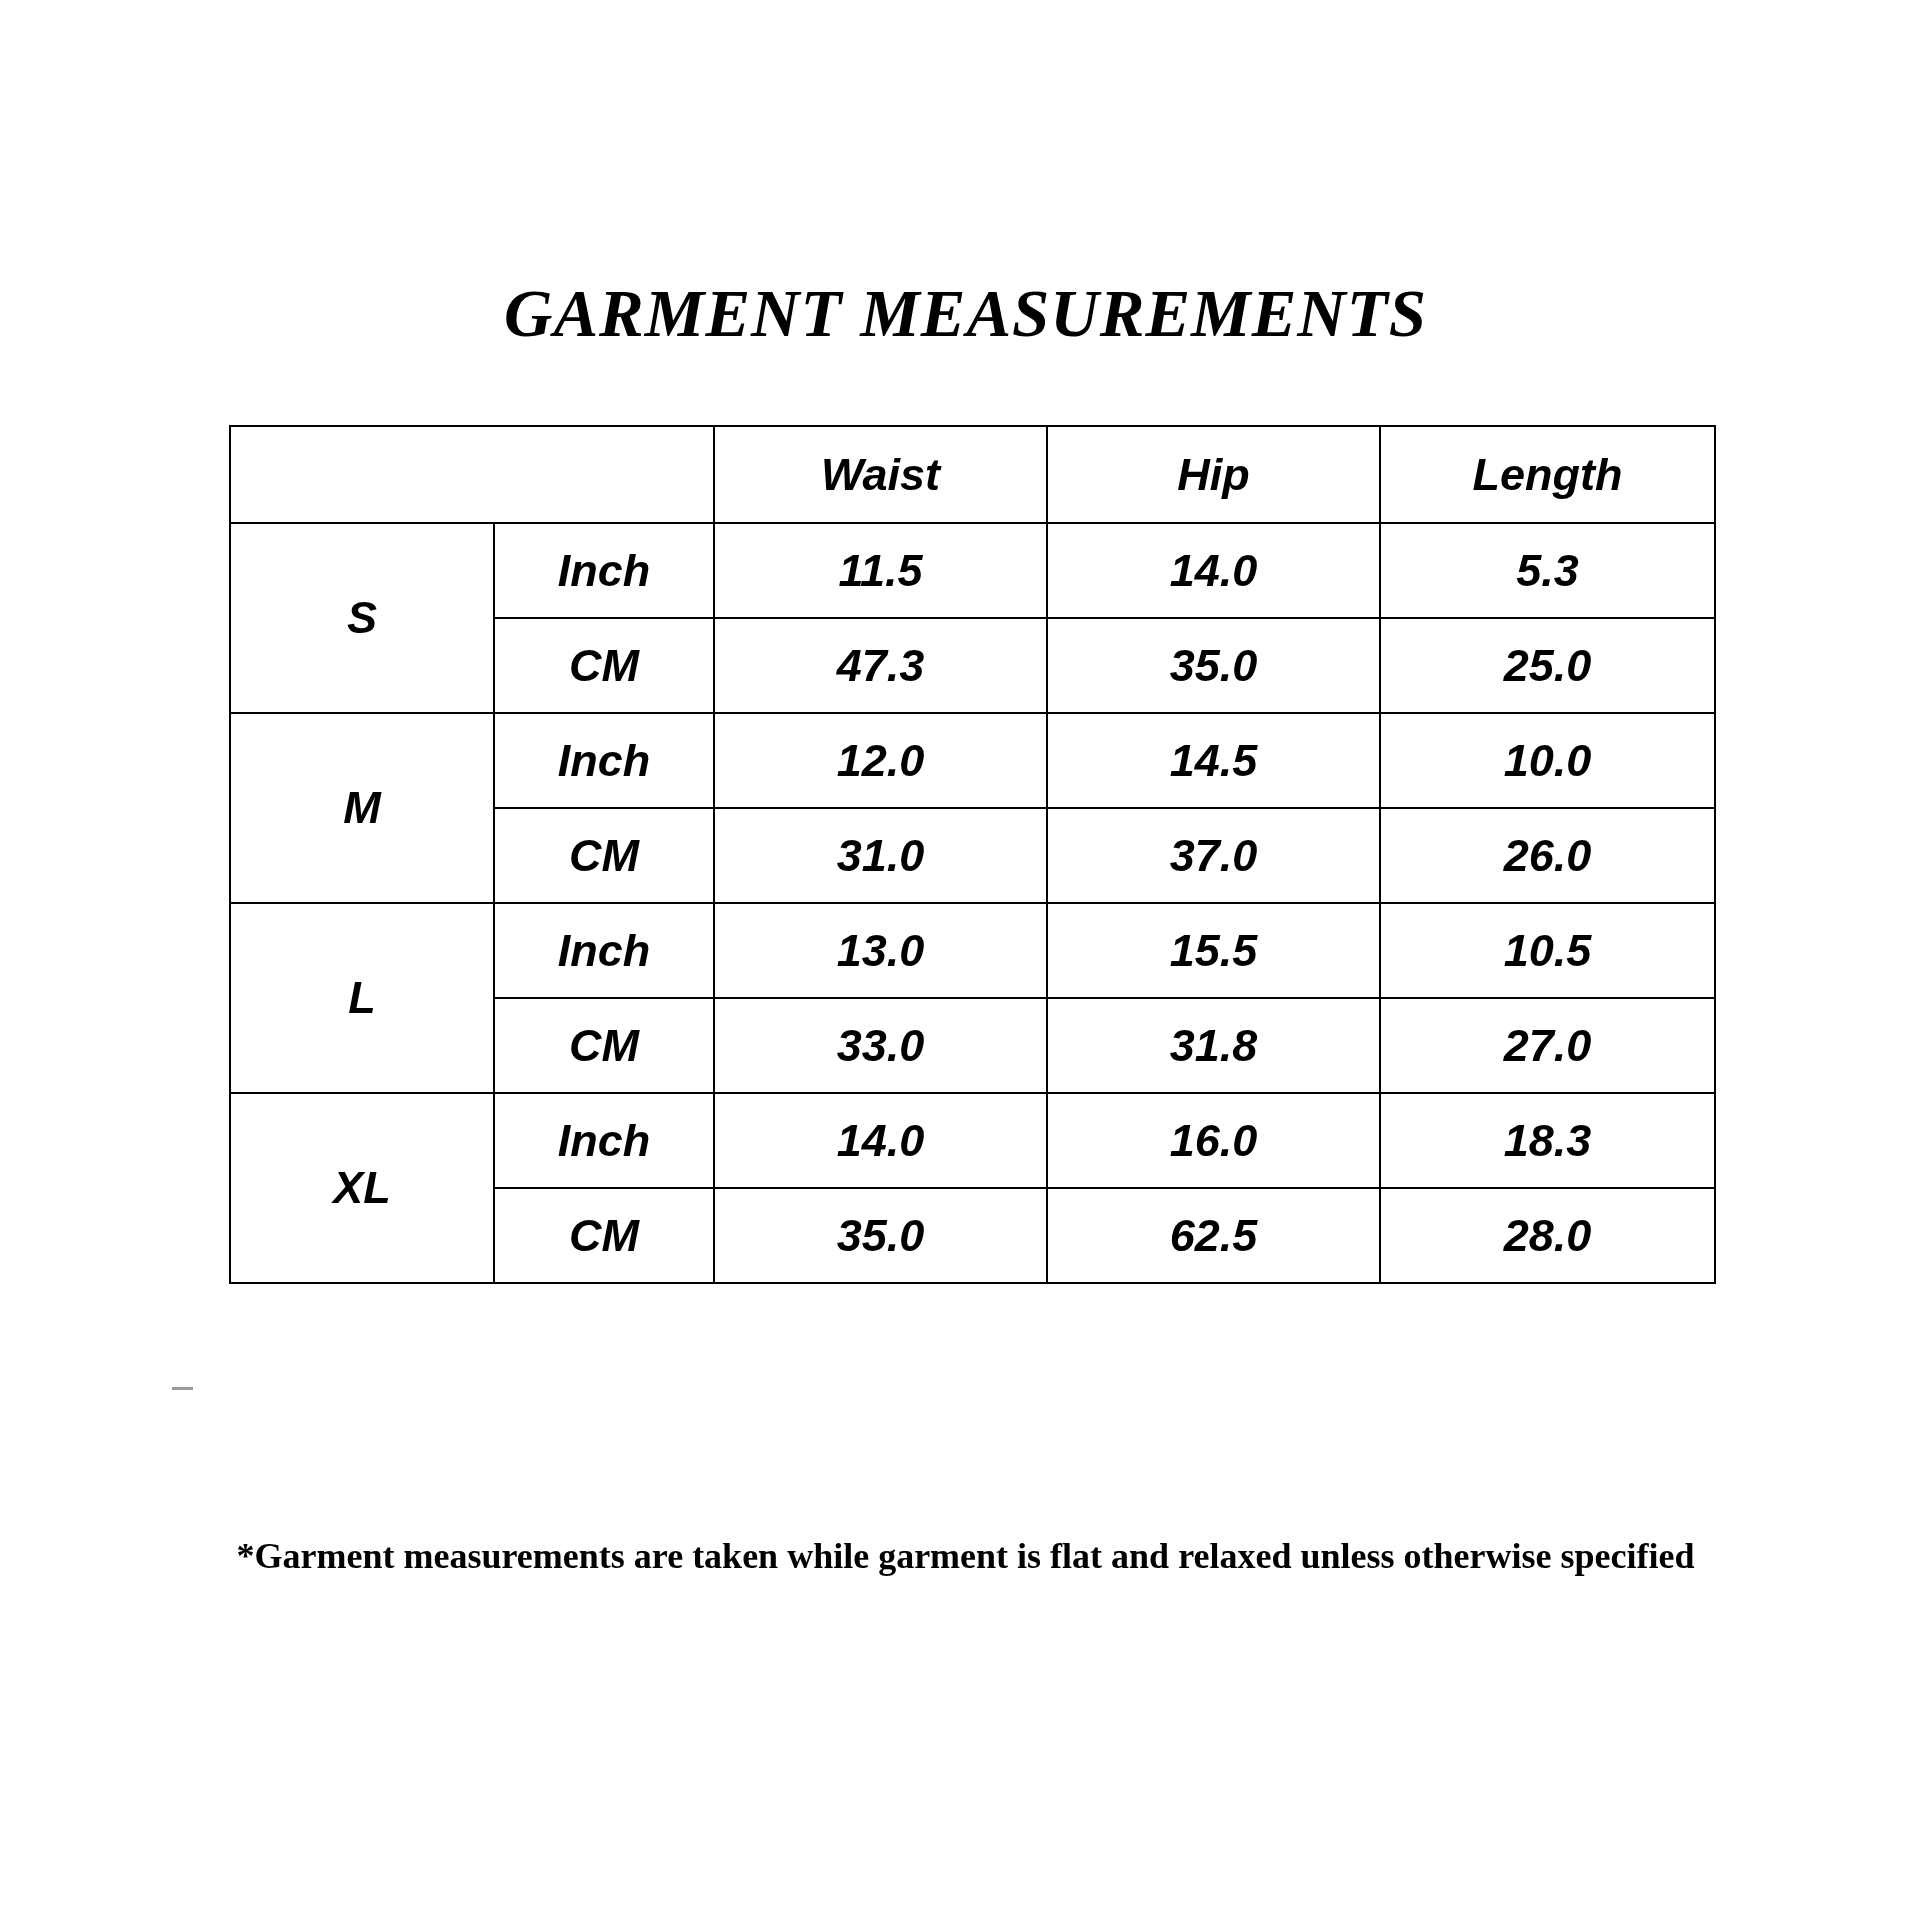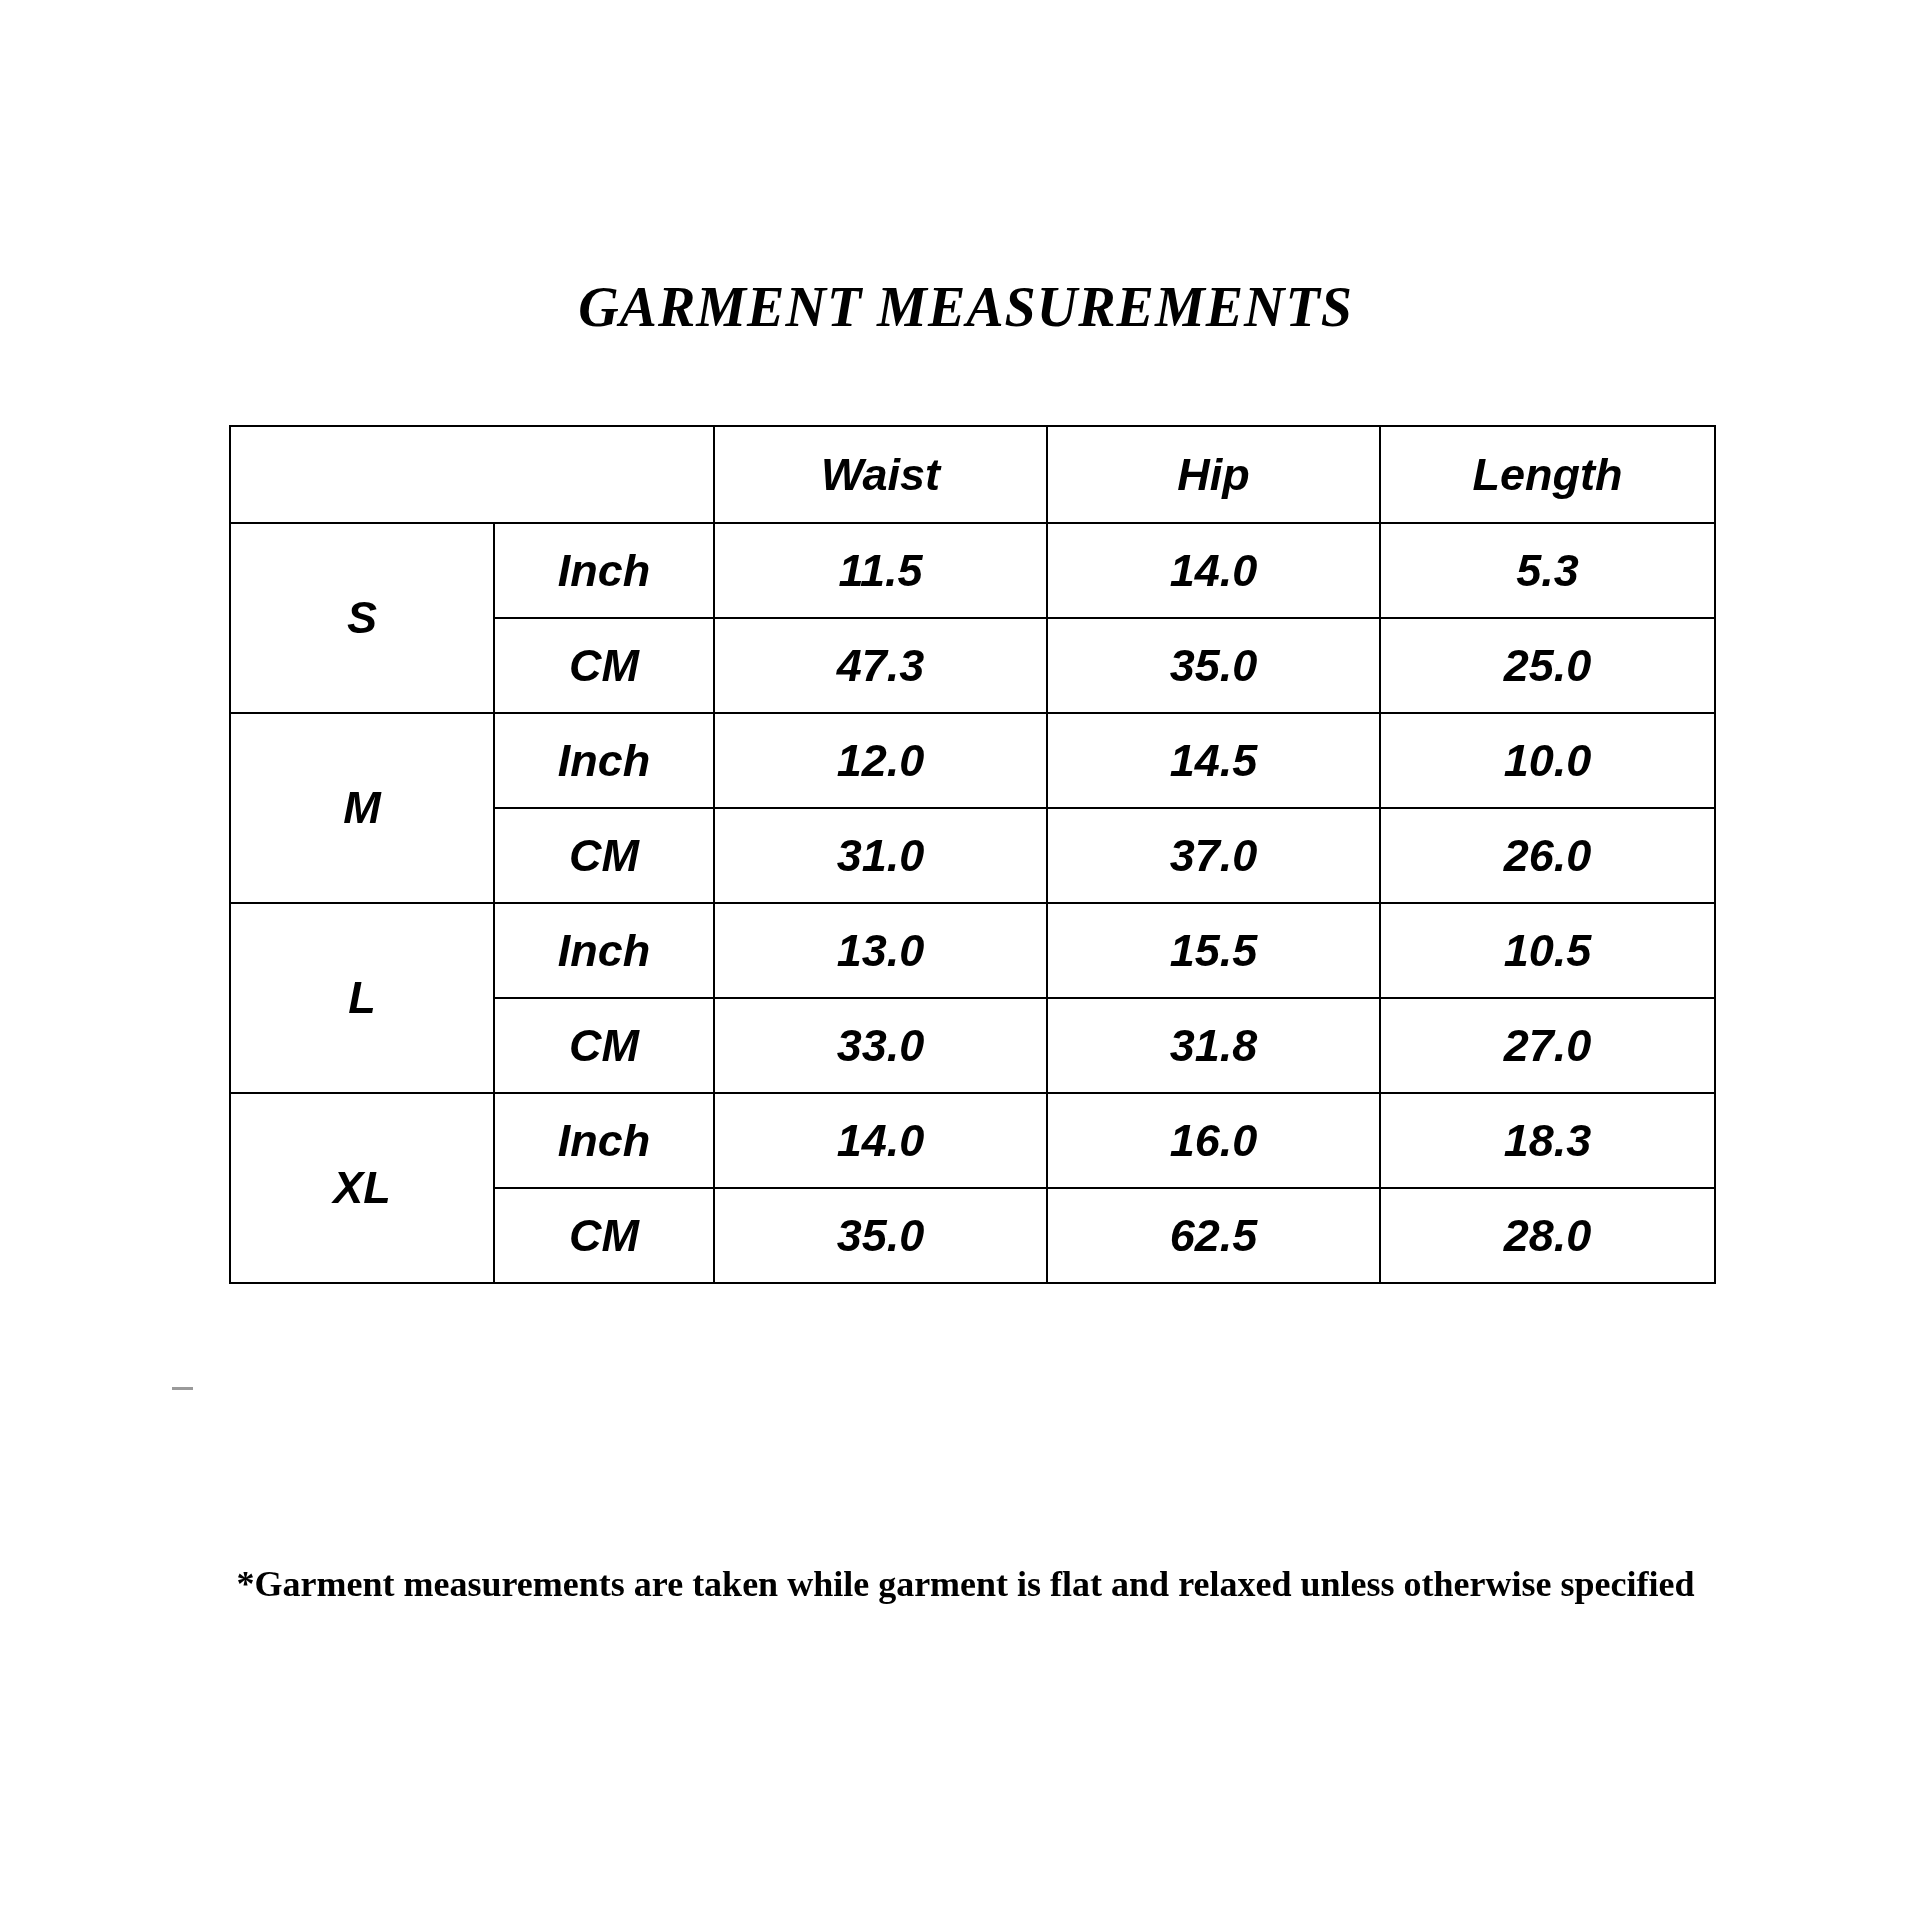--- a/index.html
+++ b/index.html
@@ -19,21 +19,21 @@
   }
   .title {
     position: absolute;
     left: 0;
     top: 275px;
     width: 1931px;
     text-align: center;
     font-family: "Liberation Serif", serif;
     font-style: italic;
     font-weight: bold;
-    font-size: 56px;
+    font-size: 67px;
     letter-spacing: 1px;
     color: #000000;
     white-space: nowrap;
   }
   .chart-wrap {
     position: absolute;
     left: 229px;
     top: 425px;
     width: 1485px;
   }
@@ -112,21 +112,20 @@
     position: absolute;
     left: 0;
     top: 1535px;
     width: 1931px;
     text-align: center;
     font-family: "Liberation Serif", serif;
     font-weight: bold;
     font-size: 36px;
     color: #000000;
     white-space: nowrap;
-    margin-top: 28px;
   }
   .tick {
     position: absolute;
     background: #9a9a9a;
   }
 </style>
 </head>
 <body>
 
 <div id="page">

